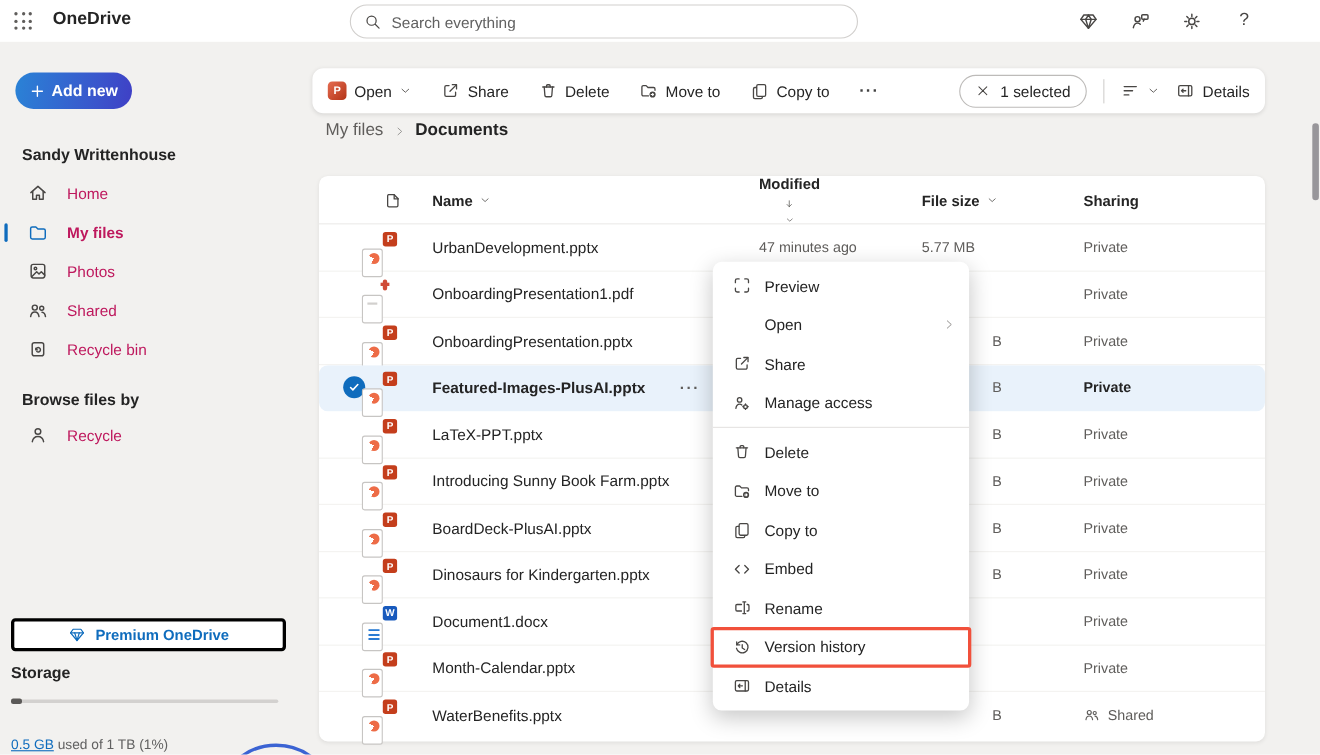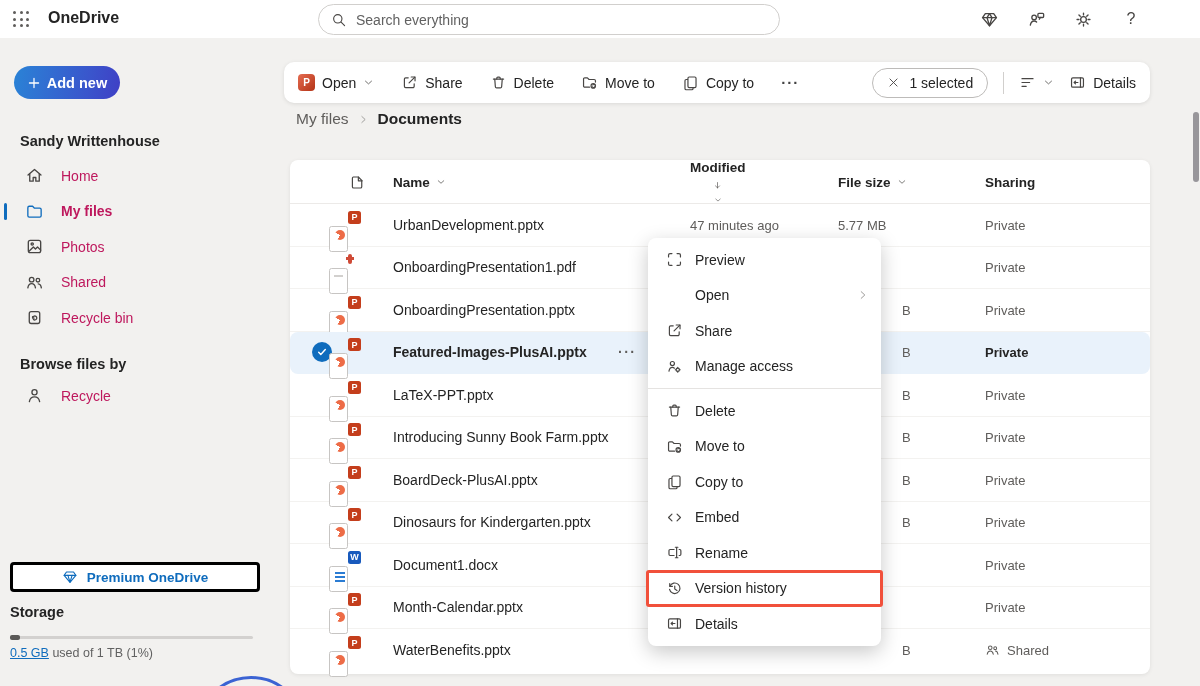--- a/index.html
+++ b/index.html
@@ -44,21 +44,21 @@
   .nav-item.selected .selbar { display:block; position:absolute; left:4px; top:9px; width:3px; height:17px;
                                background:#0f6cbd; border-radius:2px; }
   .nav-item.selected .ic { stroke:#0f6cbd; }
   .section-label { position:absolute; left:20px; font-size:14.5px; font-weight:bold; }
   .premium-btn { position:absolute; left:10px; top:524px; width:250px; height:30px; background:#fff;
                  border:3px solid #000000; border-radius:4px; display:flex; align-items:center; justify-content:center;
                  gap:9px; color:#0f6cbd; font-size:13.5px; font-weight:600; cursor:pointer; }
   .storage-label { position:absolute; left:10px; top:566px; font-size:14.5px; font-weight:bold; }
   .storage-bar { position:absolute; left:10px; top:598px; width:243px; height:3px; background:#d3d1cf; border-radius:2px; }
   .storage-bar .used { position:absolute; left:0; top:-1px; height:5px; width:10px; background:#5b5957; border-radius:2px; }
-  .storage-text { position:absolute; left:10px; top:608px; font-size:12.5px; color:#616161; }
+  .storage-text { position:absolute; left:10px; top:632px; font-size:12.5px; color:#616161; }
   .storage-text a { color:#0f6cbd; text-decoration:underline; cursor:pointer; }
   .deco-arc { position:absolute; left:196px; top:638px; width:110px; height:110px; border-radius:50%;
               border:3px solid #3b63d3; background:transparent; }
 
   
   .toolbar { position:absolute; left:284px; top:62px; width:866px; height:41px; background:#fff; border-radius:10px;
              box-shadow:0 1px 4px rgba(0,0,0,.10); display:flex; align-items:center; padding:0 14px; z-index:5; }
   .tb-left { display:flex; align-items:center; gap:27px; }
   .tb-btn { display:flex; align-items:center; gap:7px; font-size:14px; color:#242424; cursor:pointer; white-space:nowrap; }
   .pptlogo { width:17px; height:17px; border-radius:4px; background:linear-gradient(135deg,#e0664b 10%,#b8391c 90%);

